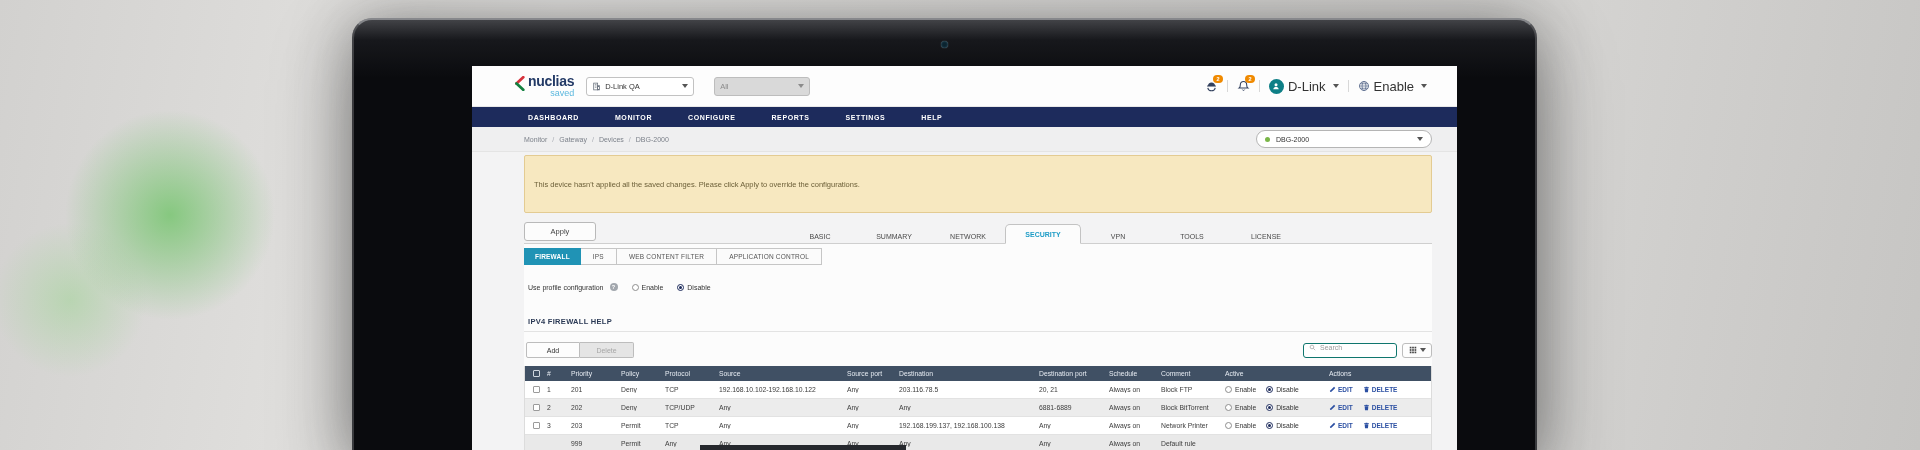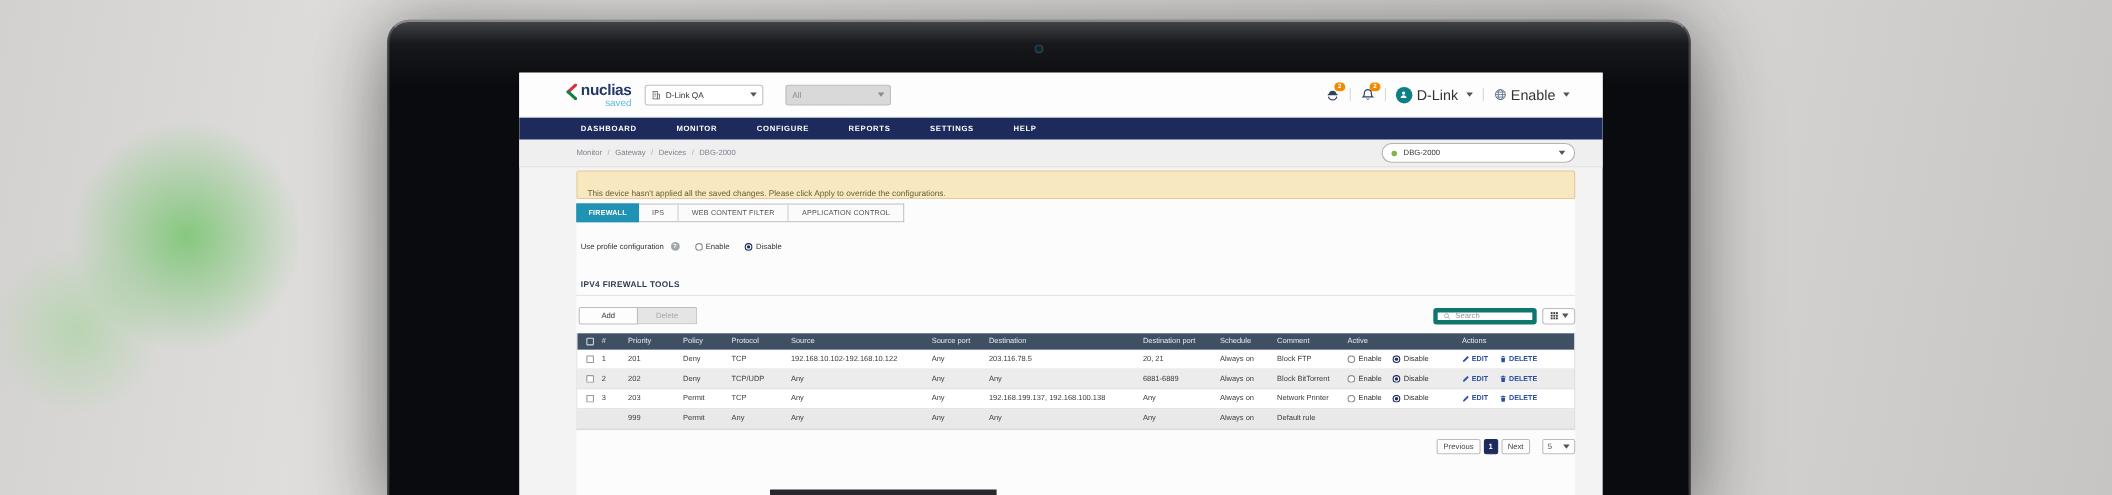--- a/index.html
+++ b/index.html
@@ -53,21 +53,21 @@
   
   .breadcrumb-row{height:24px;background:#efeff0;display:flex;align-items:center;justify-content:space-between;
     padding:0 25px 0 52px;border-bottom:1px solid #e4e4e4;}
   .breadcrumb{display:flex;gap:5px;font-size:7px;color:#7c818a;align-items:center;}
   .bc-sep{color:#a6aab1;}
   .device-select{width:158px;height:16px;border:1px solid #b5b5b5;border-radius:9px;background:#fff;display:flex;
     align-items:center;padding:0 8px;gap:6px;font-size:7px;color:#333;}
   .status-dot{width:5px;height:5px;border-radius:50%;background:#7ab648;}
   
   .banner{margin:3px 25px 0 52px;height:24px;background:#f7e8c0;border:1px solid #e3cb92;border-radius:2px;
-    display:flex;align-items:flex-end;padding:0 9px;font-size:7.5px;color:#6d6039;}
+    display:flex;align-items:center;padding:16px 9px;font-size:7.5px;color:#6d6039;}
   .apply-tabs-row{position:relative;margin:8px 25px 0 52px;height:22px;border-bottom:1px solid #cfcfcf;}
   .apply-btn{position:absolute;left:0;top:1px;width:70px;height:17px;background:#fcfcfc;border:1px solid #b9b9b9;
     border-radius:3px;font-size:7.5px;color:#444;display:flex;align-items:center;justify-content:center;cursor:pointer;}
   .tabs-strip{position:absolute;left:259px;bottom:-1px;display:flex;align-items:flex-end;}
   .tab{width:74px;height:16px;display:flex;align-items:center;justify-content:center;font-size:7px;color:#4a4a4a;cursor:pointer;}
   .tab.active{background:#fcfcfc;border:1px solid #c3c3c3;border-bottom:1px solid #fcfcfc;border-radius:5px 5px 0 0;
     color:#1e9cc6;font-weight:bold;height:18px;}
   
   .panel{margin:0 25px 0 52px;background:#fcfcfc;padding-bottom:60px;}
   .subtabs{display:flex;padding-top:4px;}
@@ -85,22 +85,22 @@
   .radio-label{color:#333;}
   .section-title{margin-top:26px;margin-left:4px;font-size:7.5px;font-weight:bold;color:#2b3a55;letter-spacing:.3px;}
   .section-divider{margin-top:5px;border-bottom:1px solid #e3e3e3;}
   .toolbar{display:flex;align-items:center;margin-top:10px;}
   .btn-group{display:flex;margin-left:2px;}
   .btn{height:16px;min-width:54px;display:flex;align-items:center;justify-content:center;font-size:7px;
     border:1px solid #bdbdbd;background:#fdfdfd;color:#333;cursor:pointer;box-sizing:border-box;}
   .btn.add{border-radius:2px 0 0 2px;}
   .btn.delete{border-left:none;background:#e5e5e5;color:#a6a6a6;border-radius:0 2px 2px 0;cursor:default;}
   .toolbar-right{margin-left:auto;display:flex;gap:5px;align-items:center;}
-  .search-box{width:94px;height:15px;border:4px solid #0f766e;border-radius:3px;background:#fff;display:flex;
-    align-items:flex-end;padding:0 5px;gap:4px;color:#999;box-sizing:border-box;}
+  .search-box{width:94px;height:15px;border:1px solid #0f766e;border-radius:3px;background:#fff;display:flex;
+    align-items:flex-start;padding:0 5px;gap:4px;color:#999;box-sizing:border-box;}
   .search-box svg{width:7px;height:7px;flex:none;}
   .search-box input{border:none;outline:none;width:100%;font-size:7px;color:#333;background:transparent;font-family:inherit;padding:0;}
   .search-box input::placeholder{color:#9a9a9a;}
   .columns-btn{height:15px;width:30px;border:1px solid #bdbdbd;border-radius:3px;background:#fdfdfd;display:flex;
     align-items:center;justify-content:center;gap:3px;color:#444;cursor:pointer;box-sizing:border-box;}
   .columns-btn svg{width:8px;height:8px;}
   
   .ftable{margin-top:8px;border:1px solid #dcdcdc;border-top:none;
     --cols:18px 24px 50px 44px 54px 128px 52px 140px 70px 52px 64px 104px 1fr;}
   .thead{display:grid;grid-template-columns:var(--cols);background:#405064;height:15px;align-items:center;
@@ -241,20 +241,32 @@
           <span class="status-dot"></span>
           <span>DBG-2000</span>
           <span class="caret"></span>
         </div>
       </div>
 
       <div class="banner">
         <span>This device hasn't applied all the saved changes. Please click Apply to override the configurations.</span>
       </div>
 
+      <div class="apply-tabs-row">
+        <div class="apply-btn">Apply</div>
+        <div class="tabs-strip">
+            <div class="tab">BASIC</div>
+            <div class="tab">SUMMARY</div>
+            <div class="tab">NETWORK</div>
+            <div class="tab active">SECURITY</div>
+            <div class="tab">VPN</div>
+            <div class="tab">TOOLS</div>
+            <div class="tab">LICENSE</div>
+          </div>
+      </div>
 
       <div class="panel">
         <div class="subtabs">
             <div class="subtab active">FIREWALL</div>
             <div class="subtab">IPS</div>
             <div class="subtab">WEB CONTENT FILTER</div>
             <div class="subtab">APPLICATION CONTROL</div>
           </div>
 
         <div class="profile-row">
@@ -263,21 +275,21 @@
           <span class="radio-opt">
             <span class="radio"></span>
             <span class="radio-label">Enable</span>
           </span>
           <span class="radio-opt">
             <span class="radio checked"></span>
             <span class="radio-label">Disable</span>
           </span>
         </div>
 
-        <div class="section-title">IPV4 FIREWALL TOOLS</div>
+        <div class="section-title">IPV4 FIREWALL HELP</div>
         <div class="section-divider"></div>
 
         <div class="toolbar">
           <div class="btn-group">
             <div class="btn add">Add</div>
             <div class="btn delete">Delete</div>
           </div>
           <div class="toolbar-right">
             <div class="search-box">
               <svg viewBox="0 0 16 16">

